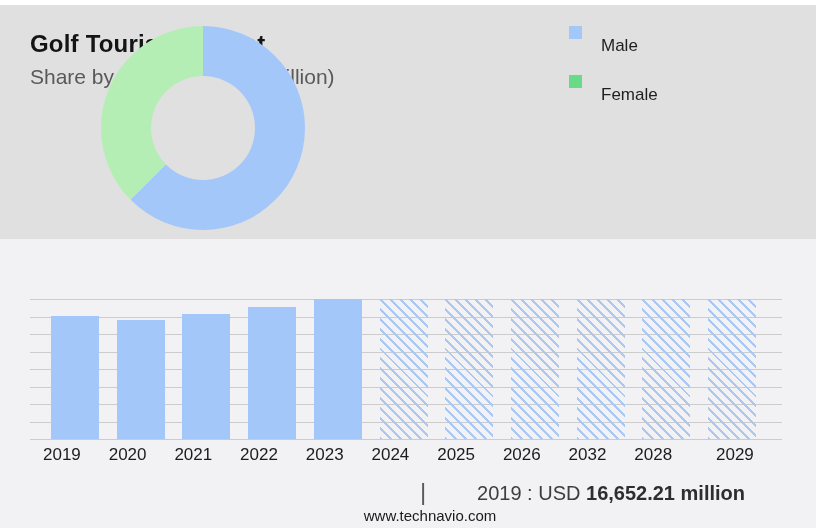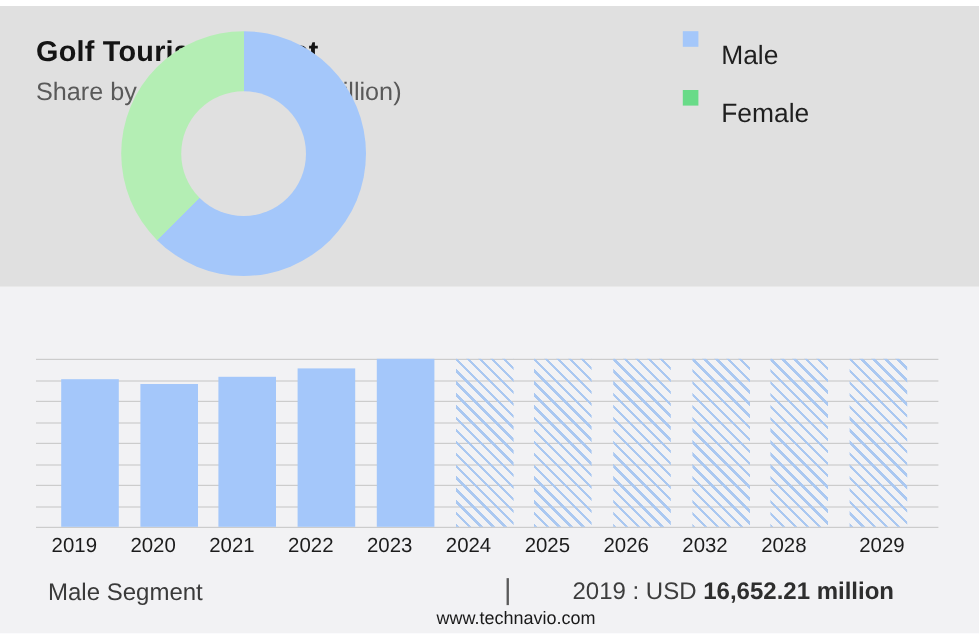--- a/index.html
+++ b/index.html
@@ -10,21 +10,21 @@
   
   .top-section{position:absolute;left:0;top:5px;width:816px;height:234px;background:#e0e0e0;}
   .titles{position:absolute;left:30px;top:25px;}
   .page-title{margin:0;font-size:24px;font-weight:700;color:#141414;letter-spacing:0.2px;}
   .page-subtitle{margin:7px 0 0 0;font-size:21px;font-weight:400;color:#595959;}
   .donut{position:absolute;left:101px;top:21px;width:204px;height:204px;border-radius:50%;}
   .donut-hole{position:absolute;left:50px;top:50px;width:104px;height:104px;border-radius:50%;background:#e0e0e0;}
   .legend{position:absolute;left:569px;top:14px;}
   .legend-item{display:flex;align-items:center;height:26px;margin-bottom:23px;}
   .swatch{width:13px;height:13px;margin-right:19px;flex:0 0 auto;}
-  .legend-label{font-size:22px;color:#1f1f1f;margin-top:28px;}
+  .legend-label{font-size:17px;color:#1f1f1f;margin-top:28px;}
   
   .bottom-section{position:absolute;left:0;top:239px;width:816px;height:289px;background:#f2f2f4;}
   .plot{position:absolute;left:30px;top:60px;width:752px;height:140px;--hatch-color:#aac8f1;}
   .gridline{position:absolute;left:0;width:100%;height:1px;background:#cccccc;}
   .bar{position:absolute;width:48px;}
   .bar.hatch{
     background:repeating-linear-gradient(45deg,
       var(--hatch-color) 0px, var(--hatch-color) 2px,
       transparent 2px, transparent 7px);
   }
@@ -94,19 +94,18 @@
         <span class="xlabel" style="left: 210.1px;">2022</span>
         <span class="xlabel" style="left: 275.8px;">2023</span>
         <span class="xlabel" style="left: 341.5px;">2024</span>
         <span class="xlabel" style="left: 407.2px;">2025</span>
         <span class="xlabel" style="left: 472.9px;">2026</span>
         <span class="xlabel" style="left: 538.6px;">2032</span>
         <span class="xlabel" style="left: 604.3px;">2028</span>
         <span class="xlabel" style="left: 686px;">2029</span>
       </div>
 
-    <span class="segment-label">Male Segment</span>
     <span class="separator">|</span>
     <span class="stat"><span>2019 : USD</span>&nbsp;<b>16,652.21 million</b></span>
     <div class="website">www.technavio.com</div>
   </div>
 
 </div>
 
 </body></html>

